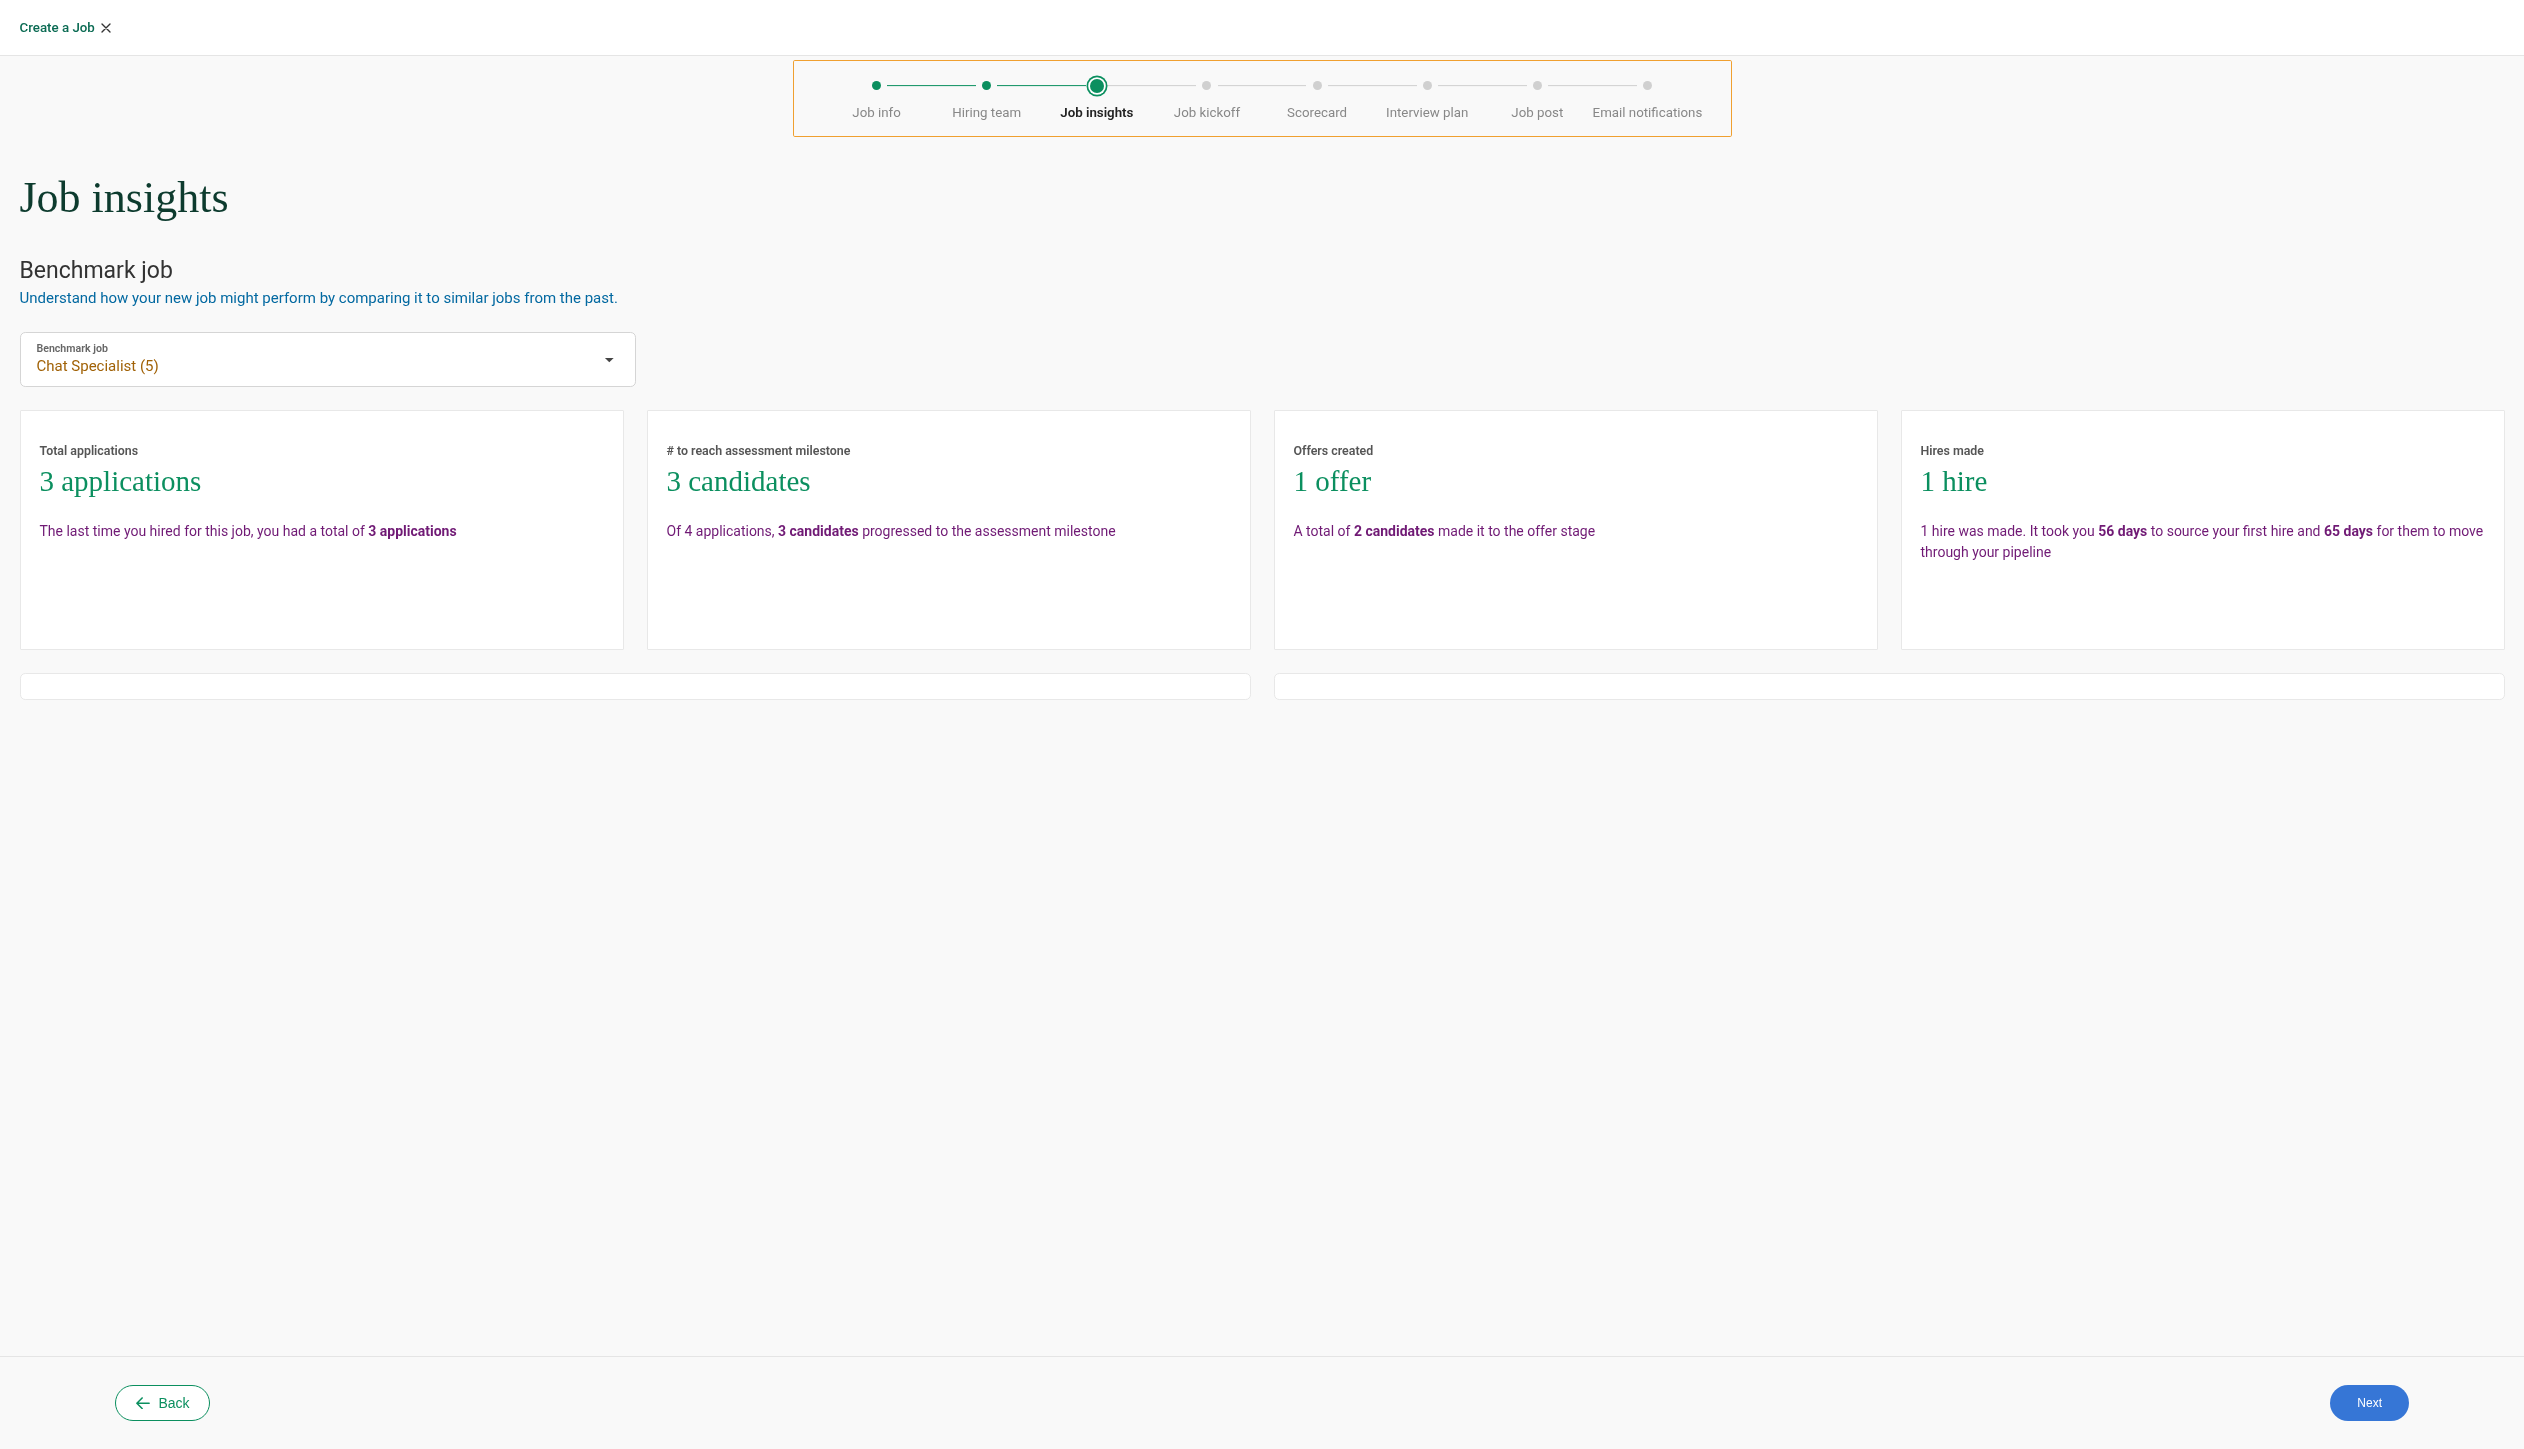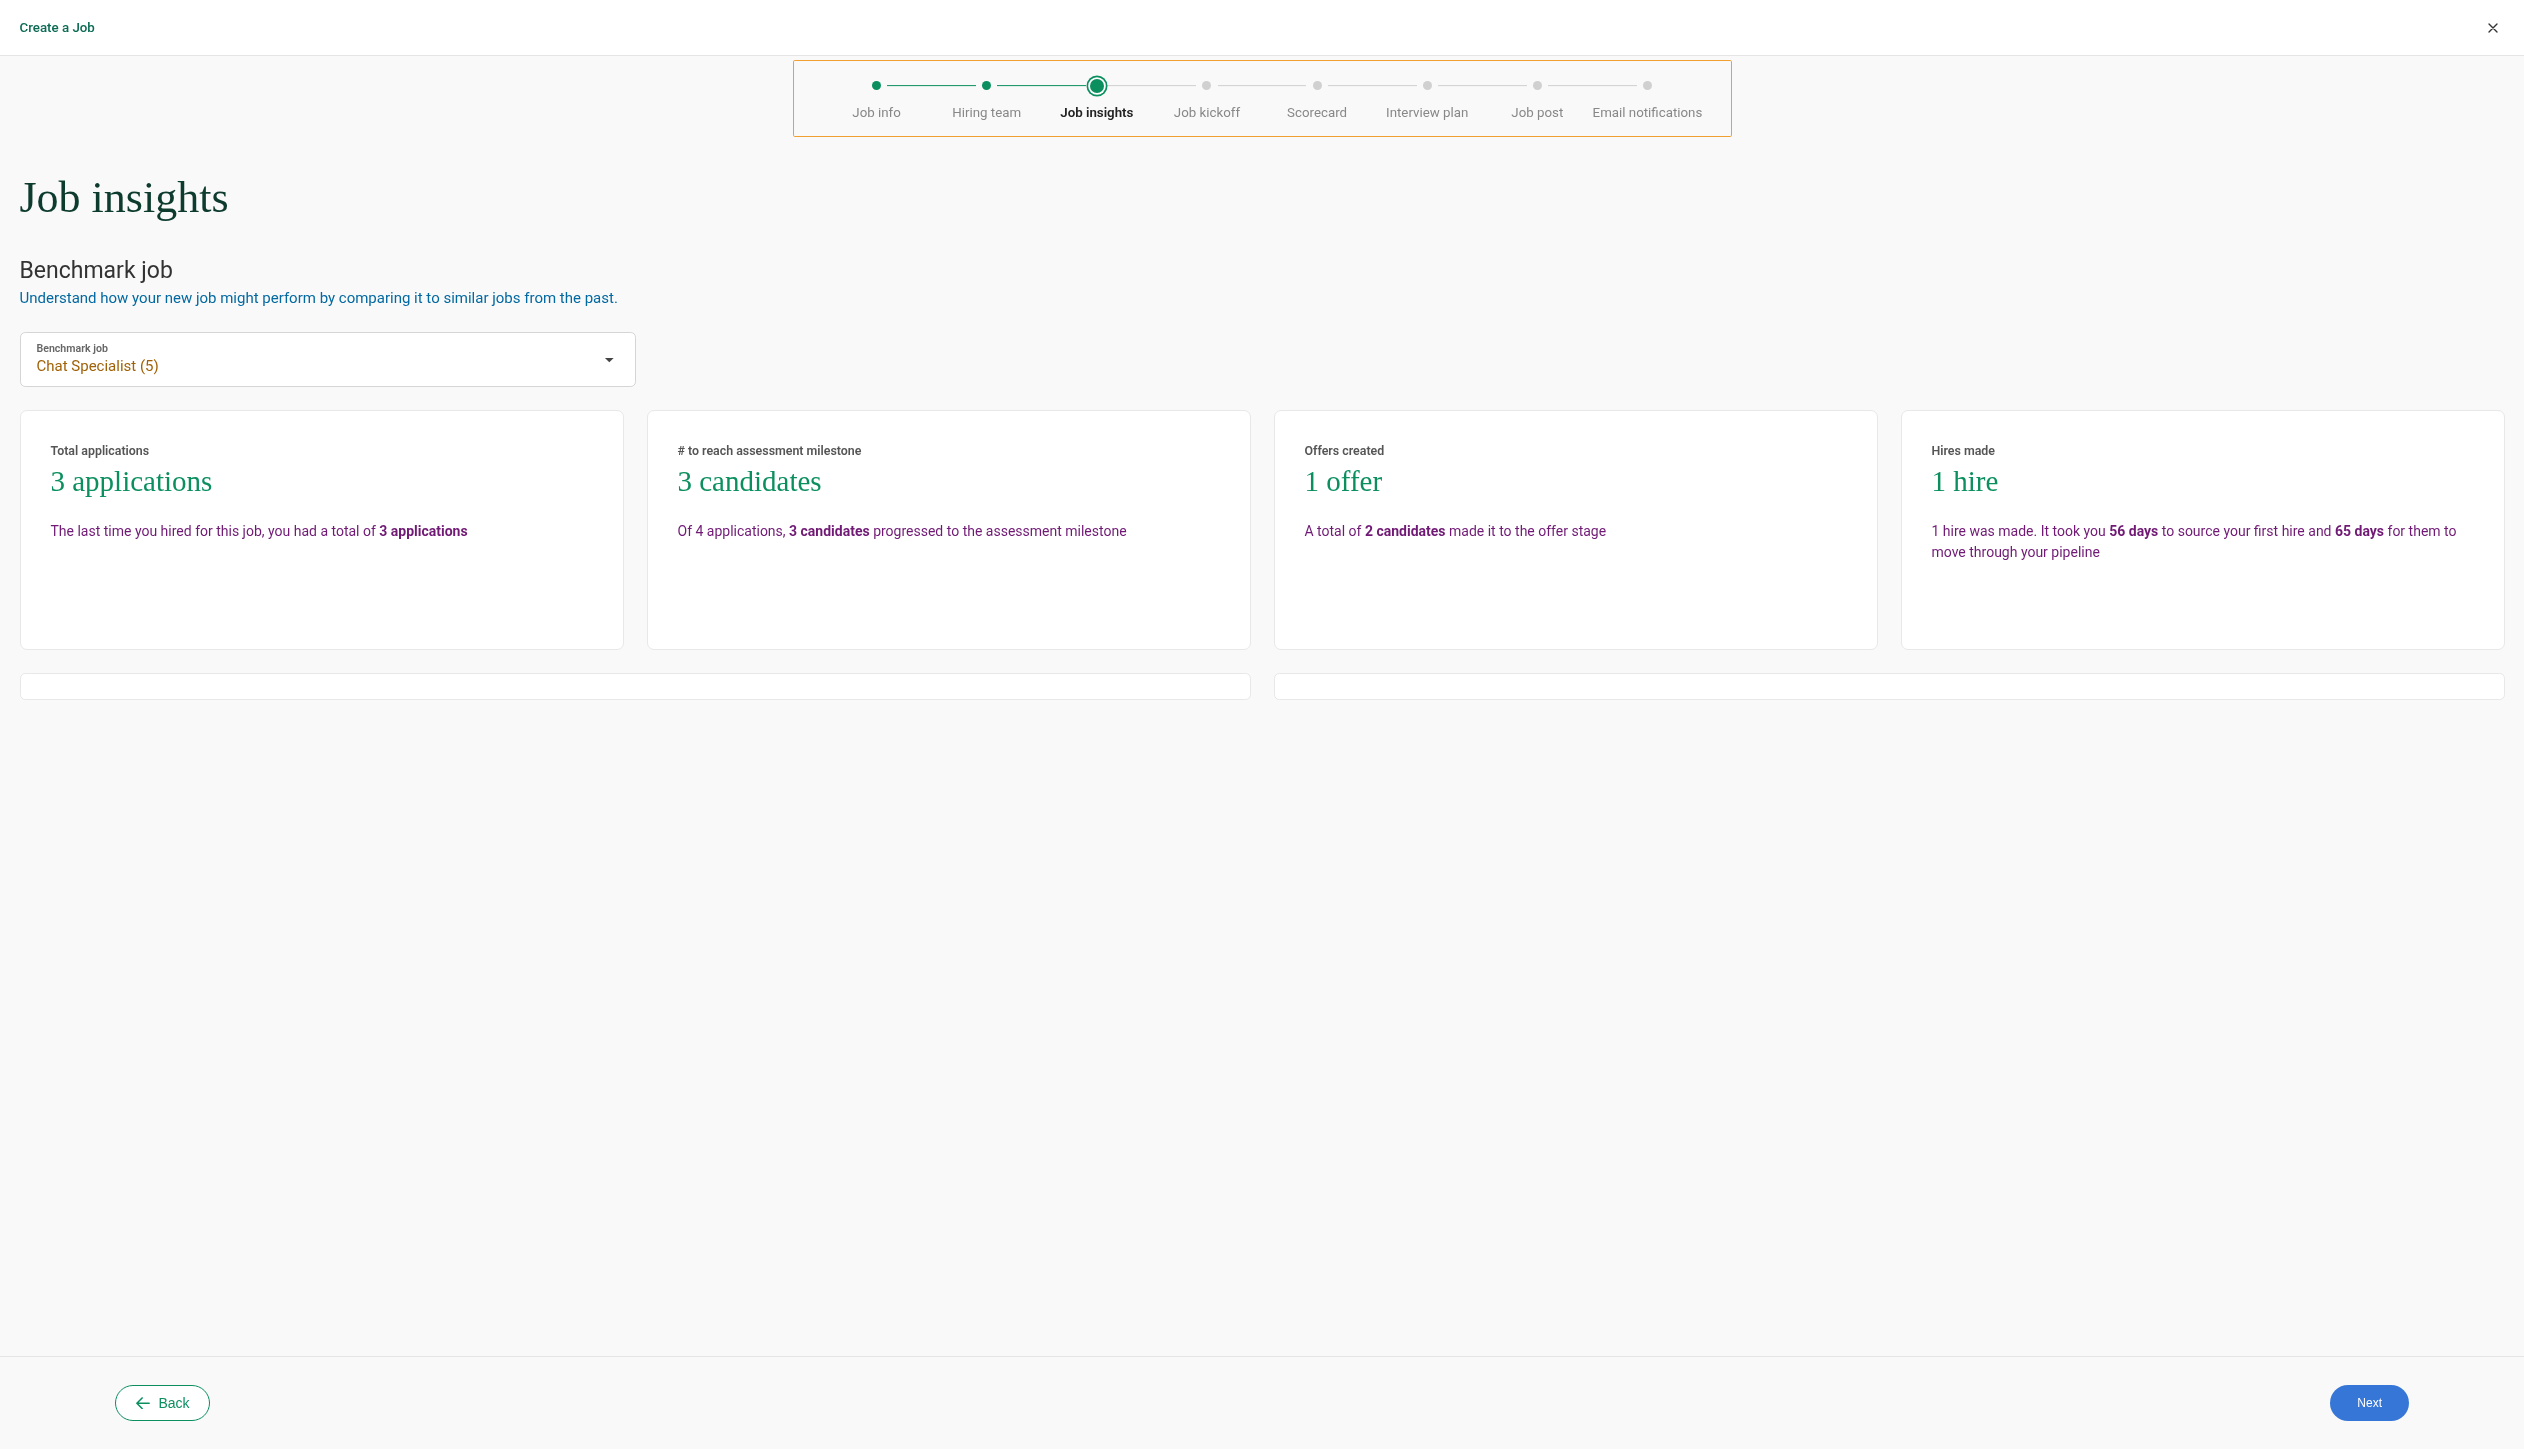--- a/index.html
+++ b/index.html
@@ -7,21 +7,20 @@
       padding: 0;
       box-sizing: border-box;
     }
     body {
       font-family: -apple-system, BlinkMacSystemFont, "Segoe UI", Roboto, Helvetica, Arial, sans-serif;
       background: #ffffff;
       color: #333;
     }
     .header {
       display: flex;
-      justify-content: space-between;
       align-items: center;
       padding: 16px 19.5px;
       border-bottom: 0.9px solid #e5e5e5;
     }
     .header-title {
       font-size: 13.3px;
       color: #0b6b53;
       font-weight: 500;
     }
     .close-btn {
@@ -160,22 +159,22 @@
     }
     .cards-row {
       display: grid;
       grid-template-columns: repeat(4, 1fr);
       gap: 23px;
       margin-top: 23px;
     }
     .card {
       background: #fff;
       border: 0.9px solid #e8e8e8;
-      border-radius: 7px;
-      padding: 32px 30px;
+      border-radius: 1px;
+      padding: 32px 19px;
       min-height: 240px;
     }
     .card-label {
       font-size: 12.4px;
       color: #555;
       font-weight: 600;
     }
     .card-value {
       font-family: Georgia, 'Times New Roman', serif;
       font-size: 29px;

